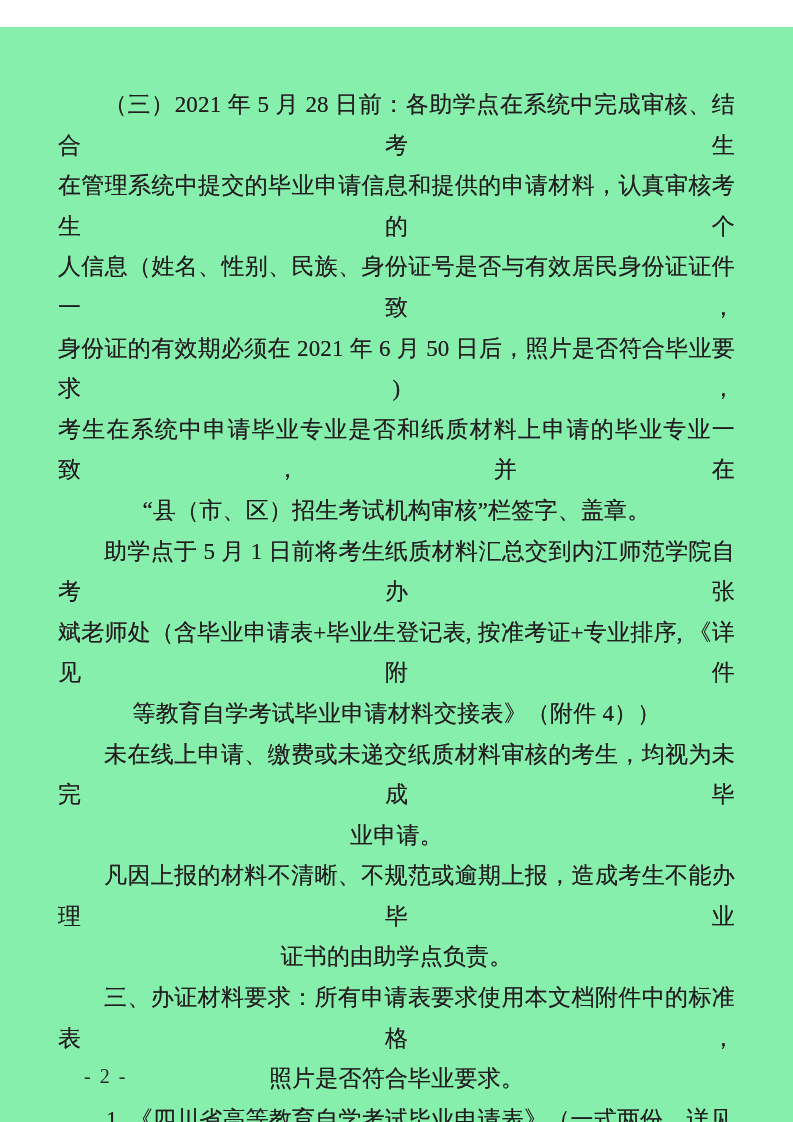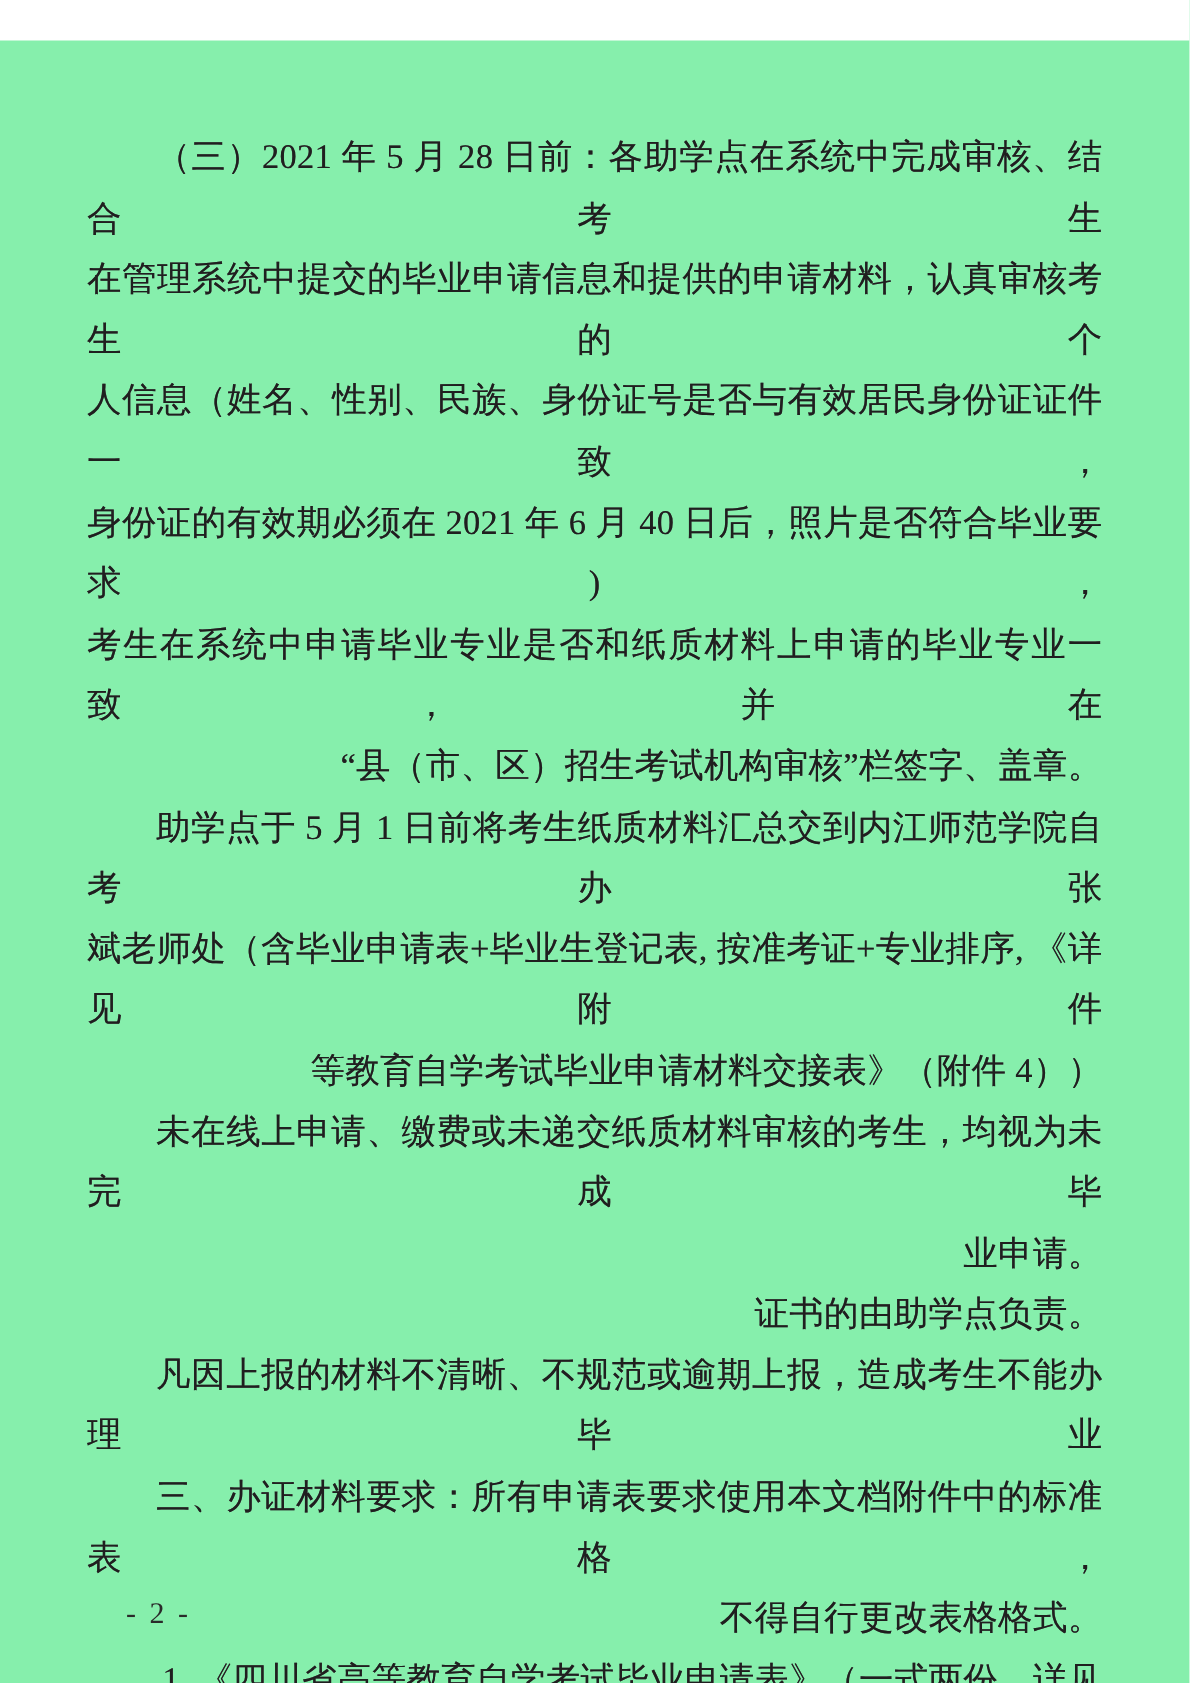--- a/index.html
+++ b/index.html
@@ -19,21 +19,21 @@
   }
   .content {
     position: absolute;
     left: 58px;
     top: 58px;
     width: 677px;
   }
   .line {
     font-size: 23px;
     line-height: 40.6px;
-    text-align: right;
+    text-align: center;
     letter-spacing: 0.2px;
     color: #1f1f1f;
     
     text-shadow: 0 0 0.4px #555;
   }
   .line.justify {
     text-align: justify;
     text-align-last: justify;
   }
   .line.indent {
@@ -50,28 +50,28 @@
   }
 </style>
 </head>
 <body>
 
 <div class="page">
   <div class="content">
       <div class="line indent justify">（三）2021 年 5 月 28 日前：各助学点在系统中完成审核、结合考生</div>
       <div class="line justify">在管理系统中提交的毕业申请信息和提供的申请材料，认真审核考生的个</div>
       <div class="line justify">人信息（姓名、性别、民族、身份证号是否与有效居民身份证证件一致，</div>
-      <div class="line justify">身份证的有效期必须在 2021 年 6 月 40 日后，照片是否符合毕业要求)，</div>
+      <div class="line justify">身份证的有效期必须在 2021 年 6 月 50 日后，照片是否符合毕业要求)，</div>
       <div class="line justify">考生在系统中申请毕业专业是否和纸质材料上申请的毕业专业一致，并在</div>
       <div class="line">“县（市、区）招生考试机构审核”栏签字、盖章。</div>
       <div class="line indent justify">助学点于 5 月 1 日前将考生纸质材料汇总交到内江师范学院自考办张</div>
       <div class="line justify">斌老师处（含毕业申请表+毕业生登记表, 按准考证+专业排序, 《详见附件</div>
       <div class="line">等教育自学考试毕业申请材料交接表》（附件 4））</div>
       <div class="line indent justify">未在线上申请、缴费或未递交纸质材料审核的考生，均视为未完成毕</div>
       <div class="line">业申请。</div>
+      <div class="line indent justify">凡因上报的材料不清晰、不规范或逾期上报，造成考生不能办理毕业</div>
       <div class="line">证书的由助学点负责。</div>
-      <div class="line indent justify">凡因上报的材料不清晰、不规范或逾期上报，造成考生不能办理毕业</div>
       <div class="line indent justify">三、办证材料要求：所有申请表要求使用本文档附件中的标准表格，</div>
-      <div class="line">不得自行更改表格格式。</div>
+      <div class="line">照片是否符合毕业要求。</div>
       <div class="line indent">1. 《四川省高等教育自学考试毕业申请表》（一式两份，详见附件 2);</div>
     </div>
   <div class="footer">- 2 -</div>
 </div>
 
 </body></html>

